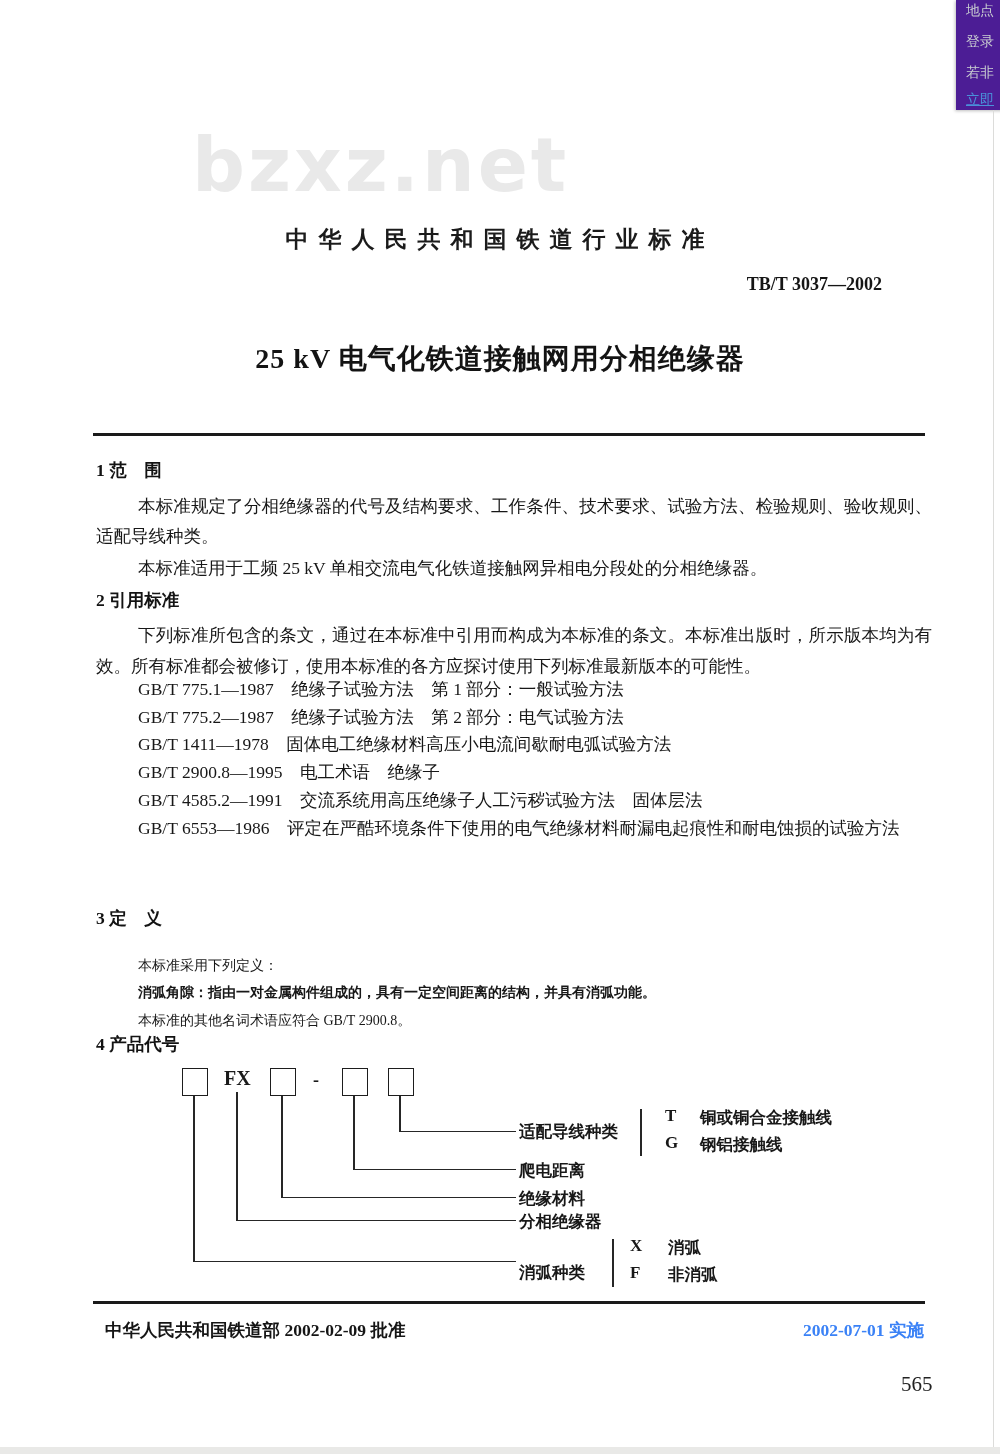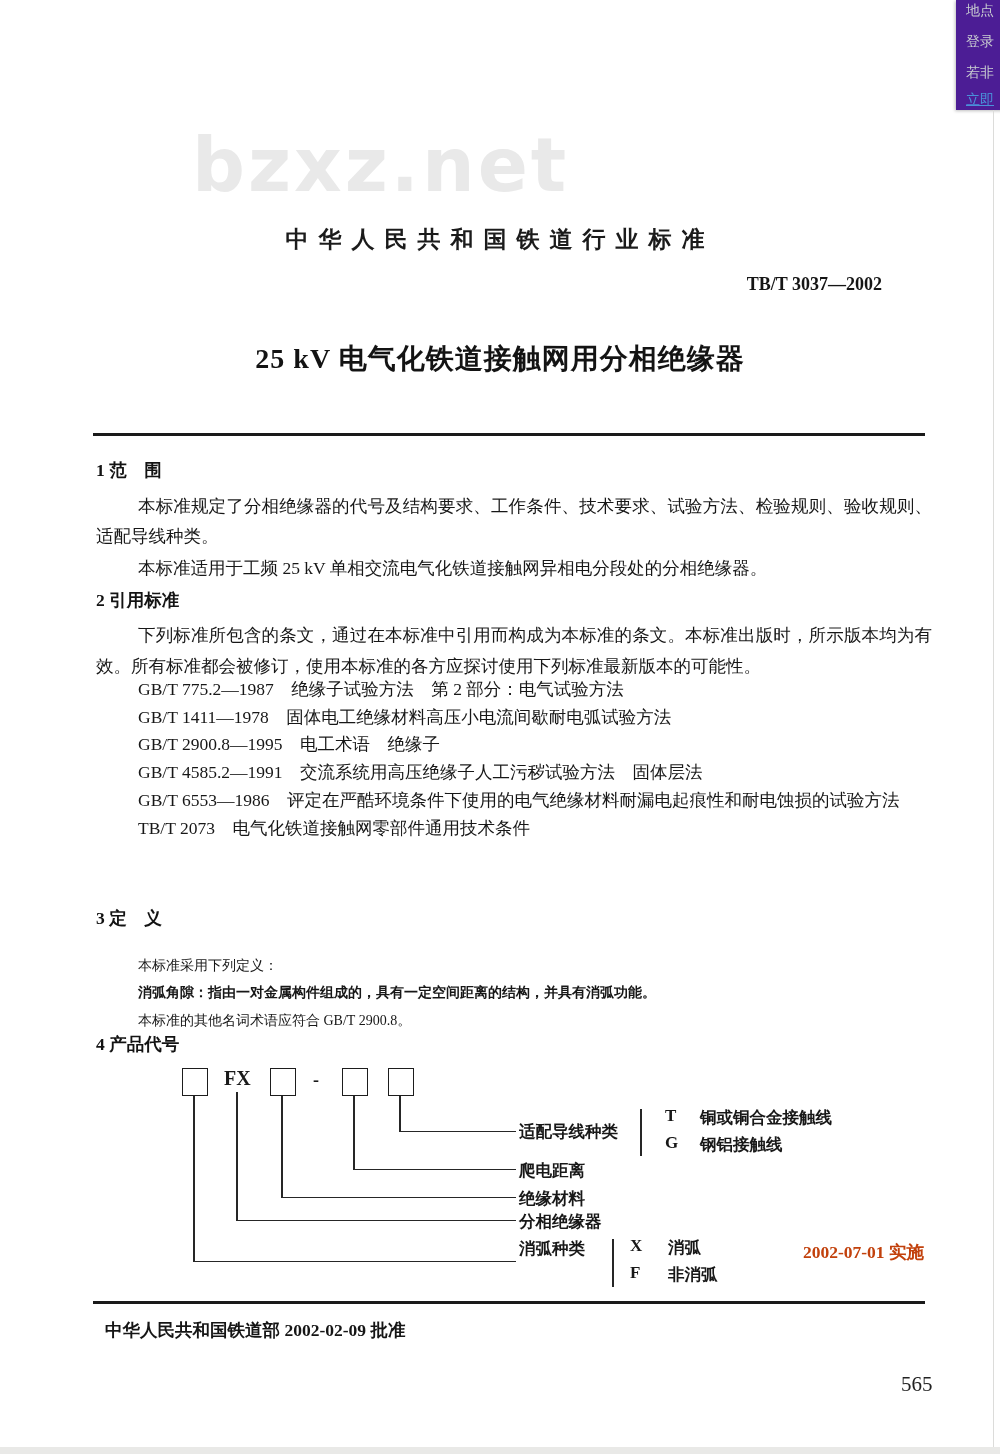--- a/index.html
+++ b/index.html
@@ -46,21 +46,21 @@
   .dg-dash{position:absolute;font-weight:bold;font-size:18px;color:#1a1a1a;}
   .vline{position:absolute;width:1.6px;background:#262626;}
   .hline{position:absolute;height:1.6px;background:#262626;}
   .dg-label{position:absolute;font-weight:bold;font-size:16.5px;color:#181818;white-space:nowrap;}
   .opt-bar{position:absolute;width:1.6px;background:#262626;}
   .opt-code{position:absolute;font-weight:bold;font-size:17px;color:#181818;font-family:"Liberation Serif",serif;}
   .opt-desc{position:absolute;font-weight:bold;font-size:16.5px;color:#181818;white-space:nowrap;}
   
   .rule-bottom{left:93px;top:1301px;width:832px;height:2.5px;background:#1a1a1a;}
   .footer-left{left:105px;top:1318px;font-weight:bold;font-size:17.5px;color:#151515;white-space:nowrap;}
-  .footer-right{right:76px;top:1240px;font-weight:bold;font-size:17.5px;color:#c2410c;white-space:nowrap;}
+  .footer-right{right:76px;top:1318px;font-weight:bold;font-size:17.5px;color:#3b82f6;white-space:nowrap;}
   .page-number{left:901px;top:1372px;font-size:21px;color:#222;font-family:"Liberation Serif",serif;}
   
   .side-panel{
     left:956px;top:0;width:53px;height:110px;background:#4c1d95;
     overflow:hidden;box-shadow:-1px 1px 3px rgba(0,0,0,.25);
   }
   .sp-item{
     position:absolute;left:10px;width:60px;font-family:"DejaVu Sans",sans-serif;
     font-size:14px;color:#c9cdd1;white-space:nowrap;
   }
@@ -79,26 +79,26 @@
 <div class="abs doc-title">25 kV 电气化铁道接触网用分相绝缘器</div>
 <div class="abs rule-top"></div>
 
 <div class="abs sec-heading" style="left:96px;top:458px;">1 范　围</div>
 <div class="abs para indent" style="left:96px;top:491px;">本标准规定了分相绝缘器的代号及结构要求、工作条件、技术要求、试验方法、检验规则、验收规则、适配导线种类。</div>
 <div class="abs para indent" style="left:96px;top:553px;">本标准适用于工频 25 kV 单相交流电气化铁道接触网异相电分段处的分相绝缘器。</div>
 
 <div class="abs sec-heading" style="left:96px;top:588px;">2 引用标准</div>
 <div class="abs ref-intro" style="left:96px;top:620px;">下列标准所包含的条文，通过在本标准中引用而构成为本标准的条文。本标准出版时，所示版本均为有效。所有标准都会被修订，使用本标准的各方应探讨使用下列标准最新版本的可能性。</div>
 <div class="abs ref-list">
+  <div class="ref-item">GB/T 775.1—1987　绝缘子试验方法　第 1 部分：一般试验方法</div>
   <div class="ref-item">GB/T 775.2—1987　绝缘子试验方法　第 2 部分：电气试验方法</div>
   <div class="ref-item">GB/T 1411—1978　固体电工绝缘材料高压小电流间歇耐电弧试验方法</div>
   <div class="ref-item">GB/T 2900.8—1995　电工术语　绝缘子</div>
   <div class="ref-item">GB/T 4585.2—1991　交流系统用高压绝缘子人工污秽试验方法　固体层法</div>
   <div class="ref-item">GB/T 6553—1986　评定在严酷环境条件下使用的电气绝缘材料耐漏电起痕性和耐电蚀损的试验方法</div>
-  <div class="ref-item">TB/T 2073　电气化铁道接触网零部件通用技术条件</div>
 </div>
 
 <div class="abs sec-heading" style="left:96px;top:906px;">3 定　义</div>
 <div class="abs def-line" style="left:138px;top:941px;">本标准采用下列定义：</div>
 <div class="abs def-line" style="left:138px;top:968px;font-weight:bold;">消弧角隙：指由一对金属构件组成的，具有一定空间距离的结构，并具有消弧功能。</div>
 <div class="abs def-line" style="left:138px;top:996px;">本标准的其他名词术语应符合 GB/T 2900.8。</div>
 
 <div class="abs sec-heading" style="left:96px;top:1032px;">4 产品代号</div>
 
 <div class="abs diagram">
@@ -119,21 +119,21 @@
   <div class="hline" style="left:399px;top:68.5px;width:117px;"></div>
   <div class="hline" style="left:353px;top:106.5px;width:163px;"></div>
   <div class="hline" style="left:281px;top:134.5px;width:235px;"></div>
   <div class="hline" style="left:236px;top:157.5px;width:280px;"></div>
   <div class="hline" style="left:193px;top:198.5px;width:323px;"></div>
 
   <div class="dg-label" style="left:519px;top:59px;">适配导线种类</div>
   <div class="dg-label" style="left:519px;top:98px;">爬电距离</div>
   <div class="dg-label" style="left:519px;top:126px;">绝缘材料</div>
   <div class="dg-label" style="left:519px;top:149px;">分相绝缘器</div>
-  <div class="dg-label" style="left:519px;top:176px;">消弧种类</div>
+  <div class="dg-label" style="left:519px;top:200px;">消弧种类</div>
 
   <div class="opt-bar" style="left:640px;top:47px;height:47px;"></div>
   <div class="opt-code" style="left:665px;top:44px;">T</div>
   <div class="opt-desc" style="left:700px;top:45px;">铜或铜合金接触线</div>
   <div class="opt-code" style="left:665px;top:71px;">G</div>
   <div class="opt-desc" style="left:700px;top:72px;">钢铝接触线</div>
 
   <div class="opt-bar" style="left:612px;top:177px;height:48px;"></div>
   <div class="opt-code" style="left:630px;top:174px;">X</div>
   <div class="opt-desc" style="left:668px;top:175px;">消弧</div>

